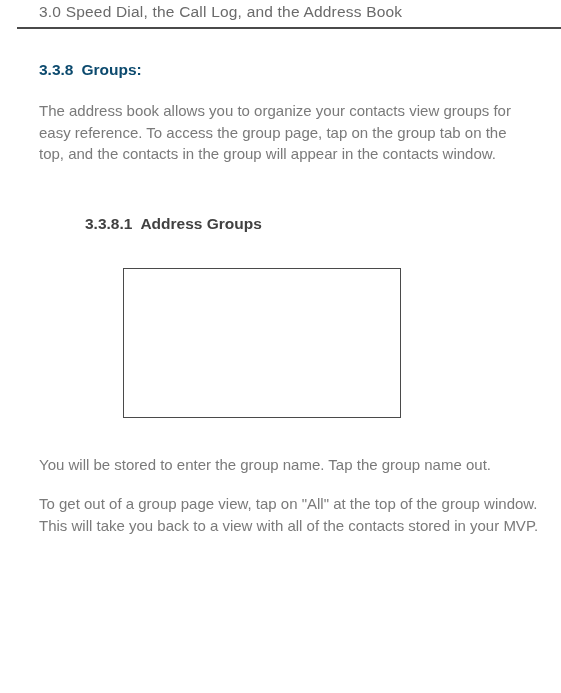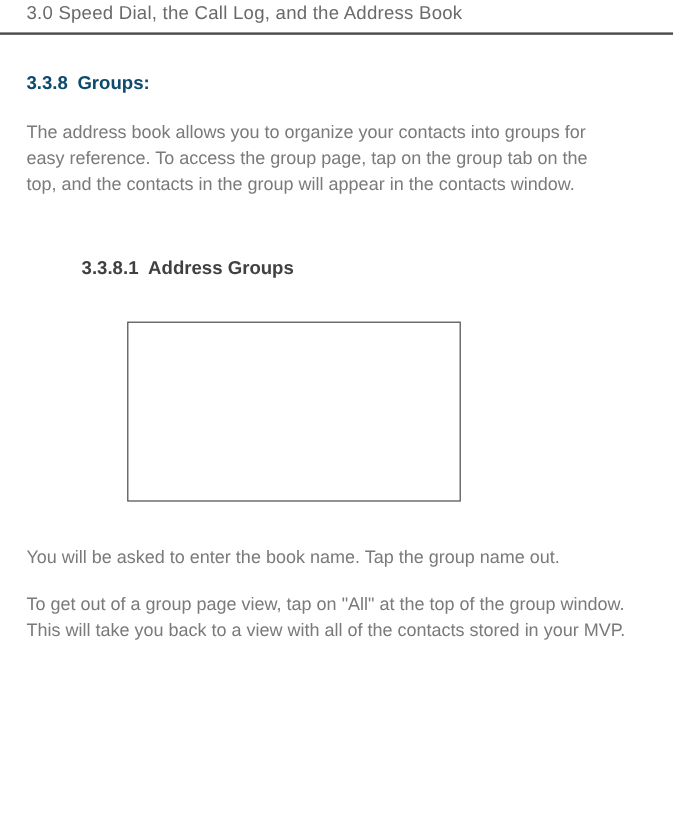--- a/index.html
+++ b/index.html
@@ -9,21 +9,21 @@
     font-family: "Helvetica Neue", Helvetica, Arial, sans-serif;
     color: #5f5f5f;
     font-size: 15px;
     line-height: 1.45;
     -webkit-font-smoothing: antialiased;
   }
   .page {
     width: 561px;
     height: 676px;
     box-sizing: border-box;
-    padding: 0 22px 0 22px;
+    padding: 0 22px 0 39px;
     position: relative;
   }
   .running-header {
     font-size: 15.5px;
     color: #6a6a6a;
     padding-top: 1px;
     padding-bottom: 4px;
     border-bottom: 2px solid #4a4a4a;
     letter-spacing: 0.2px;
     margin-right: -22px;
@@ -75,26 +75,26 @@
 <body>
 
 <div class="page">
 
   <div class="running-header">3.0 Speed Dial, the Call Log, and the Address Book</div>
 
   <div class="section-heading">
     <span class="num">3.3.8</span><span>Groups:</span>
   </div>
 
-  <div class="para">The address book allows you to organize your contacts into groups for easy reference. To access the group page, tap on the group tab on the top, and the contacts in the group will appear in the contacts window.</div>
+  <div class="para">The address book allows you to organize your contacts view groups for easy reference. To access the group page, tap on the group tab on the top, and the contacts in the group will appear in the contacts window.</div>
 
   <div class="subheading">
     <span class="num">3.3.8.1</span><span>Address Groups</span>
   </div>
 
   <div class="figure-box"></div>
 
 
-  <div class="para-block">You will be asked to enter the book name. Tap the group name out.</div>
+  <div class="para-block">You will be stored to enter the group name. Tap the group name out.</div>
 
   <div class="para-block">To get out of a group page view, tap on "All" at the top of the group window. This will take you back to a view with all of the contacts stored in your MVP.</div>
 
 </div>
 
 </body></html>

